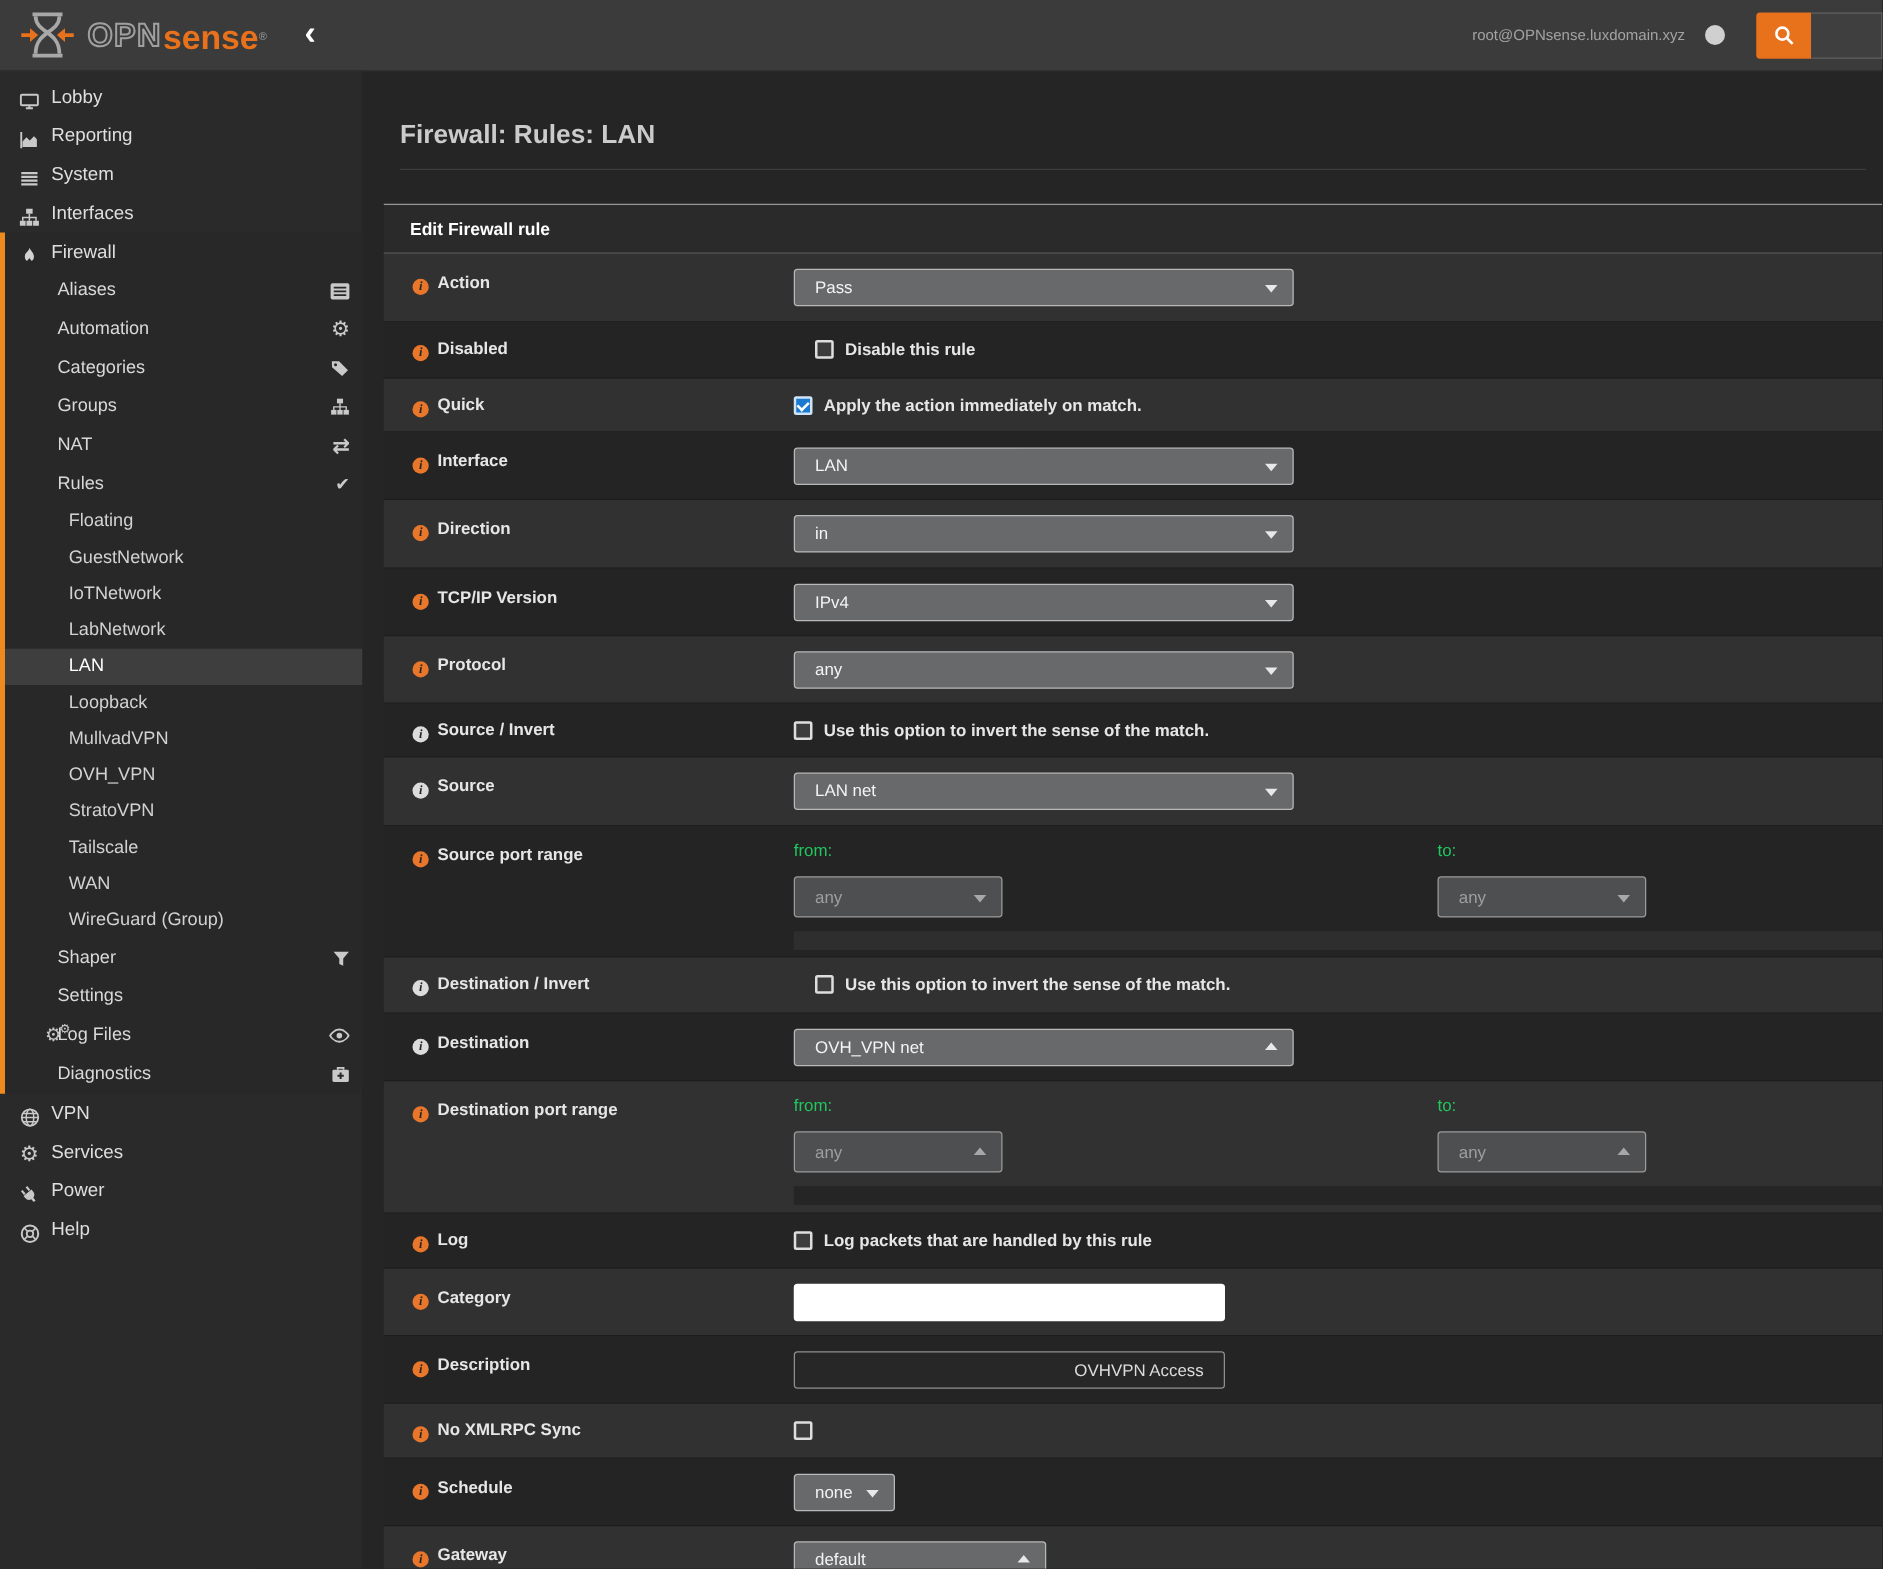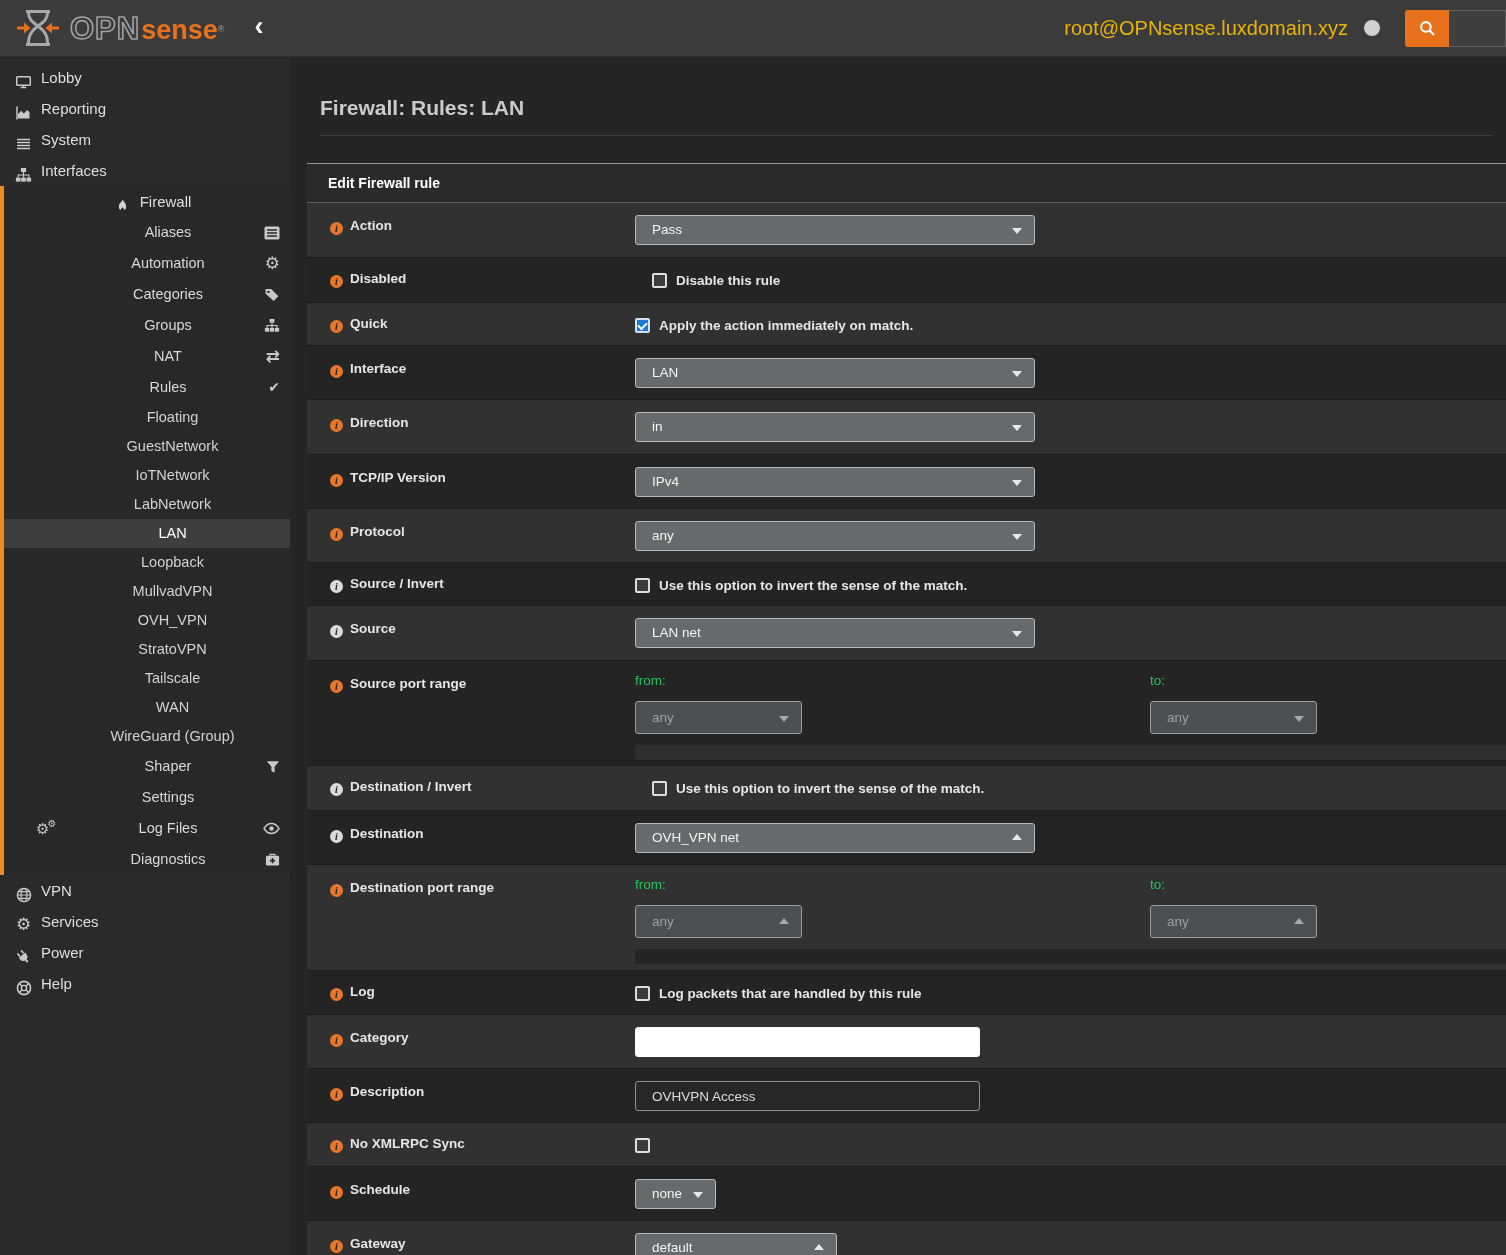--- a/index.html
+++ b/index.html
@@ -7,38 +7,38 @@
     width:1506px;height:1255px;overflow:hidden;position:relative;
     background:#252525;
     font-family:"Liberation Sans","DejaVu Sans",sans-serif;
     -webkit-font-smoothing:antialiased;
   }
   
   .topbar{position:absolute;left:0;top:0;width:100%;height:57px;background:#3b3b3b;z-index:5;
           display:flex;align-items:center;border-bottom:1px solid #2e2e2e;box-sizing:border-box;}
   .brand{display:flex;align-items:center;margin-left:16px;cursor:pointer;}
   .brand svg{display:block;}
-  .opn{font-size:31px;font-weight:700;letter-spacing:1px;color:transparent;
+  .opn{font-size:26px;font-weight:700;letter-spacing:1px;color:transparent;
        -webkit-text-stroke:1.6px #a0a0a0;margin-left:10px;line-height:1;}
   .sense{font-size:27px;font-weight:700;color:#e8711c;line-height:1;margin-left:1px;margin-top:4px;}
   .reg{font-size:9px;color:#a0a0a0;vertical-align:top;line-height:1;margin-top:2px;display:inline-block;}
   .collapse{color:#ffffff;font-size:27px;font-weight:700;margin-left:30px;cursor:pointer;line-height:1;margin-top:-4px;}
   .top-right{margin-left:auto;display:flex;align-items:center;height:100%;}
-  .username{color:#eab308;font-size:20px;}
+  .username{color:#a3a3a3;font-size:12px;}
   .status-dot{width:16px;height:16px;border-radius:50%;background:#d0d0d0;margin:0 25px 0 16px;}
   .searchbtn{width:44px;height:37px;background:#e8711c;border-radius:3px 0 0 3px;display:flex;
              align-items:center;justify-content:center;cursor:pointer;}
   .searchinput{width:57px;height:37px;background:#3f3f3f;border:1px solid #606060;border-left:none;
                box-sizing:border-box;color:#eee;outline:none;font-size:14px;padding:0 4px;}
   
   .sidebar{position:absolute;left:0;top:57px;width:290px;bottom:0;background:#2a2a2a;padding-top:5px;box-sizing:border-box;}
   .sitem{position:relative;height:31px;line-height:31px;color:#dfdfdf;font-size:15px;padding-left:13px;cursor:pointer;white-space:nowrap;}
   .sitem .lic{display:inline-block;width:21px;margin-right:7px;text-align:center;vertical-align:-3px;color:#c9c9c9;}
   .sitem .lic svg{vertical-align:middle;}
-  .fwsec{border-left:4px solid #ee8a1e;background:#282828;text-align:center;}
+  .fwsec{border-left:4px solid #ee8a1e;background:#282828;}
   .fwsec .sitem{padding-left:9px;}
   .l2{padding-left:42px !important;font-size:14.5px;color:#d9d9d9;}
   .l3{padding-left:51px !important;height:29px;line-height:29px;font-size:14.5px;color:#d2d2d2;}
   .l3.active{background:#3e3e3e;color:#fff;}
   .ric{position:absolute;right:10px;top:0;height:100%;display:flex;align-items:center;color:#c9c9c9;font-size:15px;}
   .ic-gear{font-size:17px;}
   .ic-gears{font-size:15px;position:relative;}
   .ic-gears small{font-size:10px;position:relative;top:-5px;left:-2px;}
   .ic-exchange{font-size:17px;font-weight:700;}
   .ic-check{font-size:14px;}
@@ -86,21 +86,21 @@
   .cbtext{color:#e6e6e6;font-size:13.5px;font-weight:600;}
   
   .pr-cols{display:flex;}
   .pr-col.from{width:515px;}
   .pr-h{color:#22c55e;font-size:13.5px;font-weight:400;margin-bottom:13px;}
   .pr-stripe{height:15px;margin-top:11px;}
   .row.dark .pr-stripe{background:#2e2e2e;}
   .row.light .pr-stripe{background:#252525;}
   
   .inp{width:345px;height:30px;border-radius:3px;box-sizing:border-box;border:1px solid #fff;background:#fff;
-       font-size:13.5px;padding:0 16px;outline:none;font-family:inherit;}
+       font-size:13.5px;padding:0 16px;outline:none;font-family:inherit;text-align:right;}
   .inp.darkinp{background:#272727;border:1px solid #8f8f8f;color:#dcdcdc;}
 </style>
 </head>
 <body>
 
 <div class="topbar">
   <div class="brand">
     <svg width="44" height="40" viewBox="0 0 44 40">
       <g stroke="#a8a8a8" stroke-width="3" fill="none">
         <path d="M10 3.5h24M10 36.5h24"></path>

